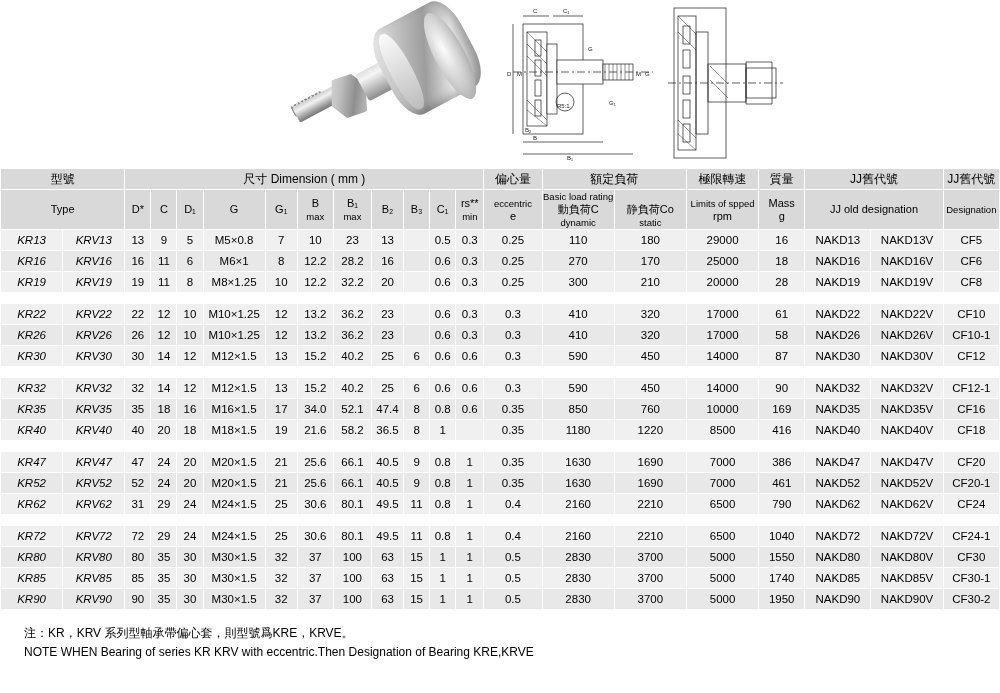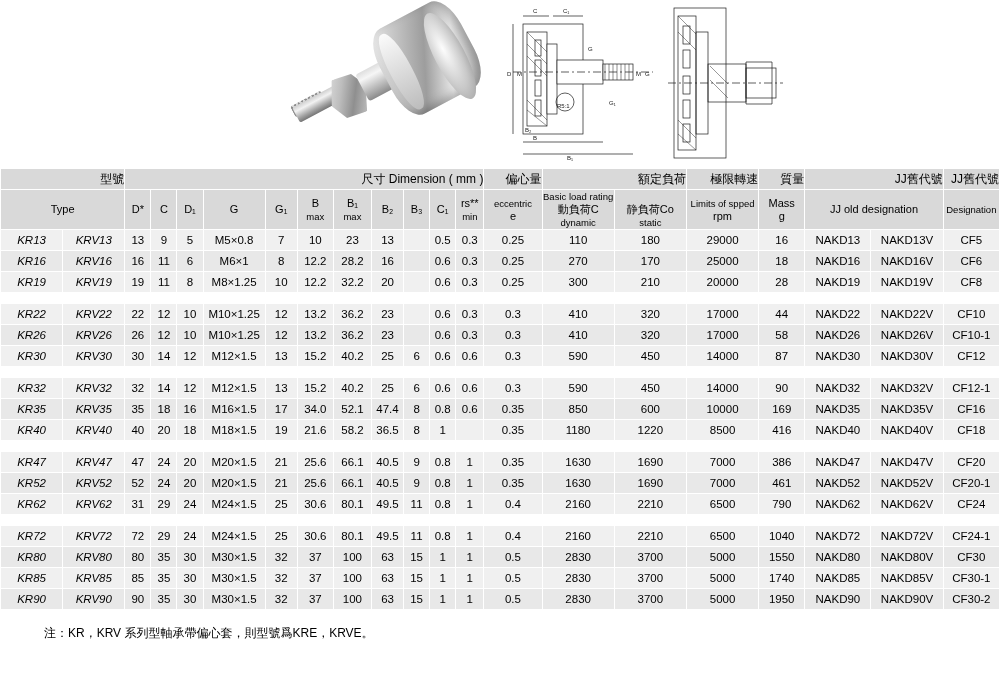--- a/index.html
+++ b/index.html
@@ -123,21 +123,20 @@
     white-space: nowrap;
   }
   thead td {
     background: #d9d9d9;
     font-size: 11.5px;
     line-height: 13px;
     padding: 1px 0;
   }
   thead td.hdr-group {
     border-bottom: 1px solid #ffffff;
-    text-align: right;
   }
   .cn { font-size: 12px; }
   .en { font-size: 11px; }
   .sm { font-size: 9.5px; }
 
   tbody td { background: #f0f0f0; }
   tbody tr.alt td { background: #e8e8e8; }
   tbody tr.spacer td {
     background: #ffffff;
     height: 10px;
@@ -164,21 +163,21 @@
   col.c-sta { width: 72px; }
   col.c-rpm { width: 72px; }
   col.c-mass { width: 46px; }
   col.c-jj1 { width: 66px; }
   col.c-jj2 { width: 72px; }
   col.c-iko { width: 56px; }
 
   
   .notes {
     margin-top: 14px;
-    padding-left: 44px;
+    padding-left: 24px;
     font-size: 12px;
     line-height: 19px;
   }
 </style>
 </head>
 <body>
 
 <div class="images">
 
   <div class="photo">
@@ -452,21 +451,21 @@
         <td>13.2</td>
         <td>36.2</td>
         <td>23</td>
         <td></td>
         <td>0.6</td>
         <td>0.3</td>
         <td>0.3</td>
         <td>410</td>
         <td>320</td>
         <td>17000</td>
-        <td>44</td>
+        <td>61</td>
         <td>NAKD22</td>
         <td>NAKD22V</td>
         <td>CF10</td>
       </tr>
       <tr class="alt">
         <td class="lefted">KR26</td>
         <td class="lefted">KRV26</td>
         <td>26</td>
         <td>12</td>
         <td>10</td>
@@ -545,21 +544,21 @@
         <td>M16×1.5</td>
         <td>17</td>
         <td>34.0</td>
         <td>52.1</td>
         <td>47.4</td>
         <td>8</td>
         <td>0.8</td>
         <td>0.6</td>
         <td>0.35</td>
         <td>850</td>
-        <td>600</td>
+        <td>760</td>
         <td>10000</td>
         <td>169</td>
         <td>NAKD35</td>
         <td>NAKD35V</td>
         <td>CF16</td>
       </tr>
       <tr>
         <td class="lefted">KR40</td>
         <td class="lefted">KRV40</td>
         <td>40</td>
@@ -747,13 +746,14 @@
         <td>1950</td>
         <td>NAKD90</td>
         <td>NAKD90V</td>
         <td>CF30-2</td>
       </tr>
     </tbody>
 </table>
 
 <div class="notes">
   <div>注：KR，KRV 系列型軸承帶偏心套，則型號爲KRE，KRVE。</div>
+  <div>NOTE WHEN Bearing of series KR KRV with eccentric.Then Designation of Bearing KRE,KRVE</div>
 </div>
 
 </body></html>

